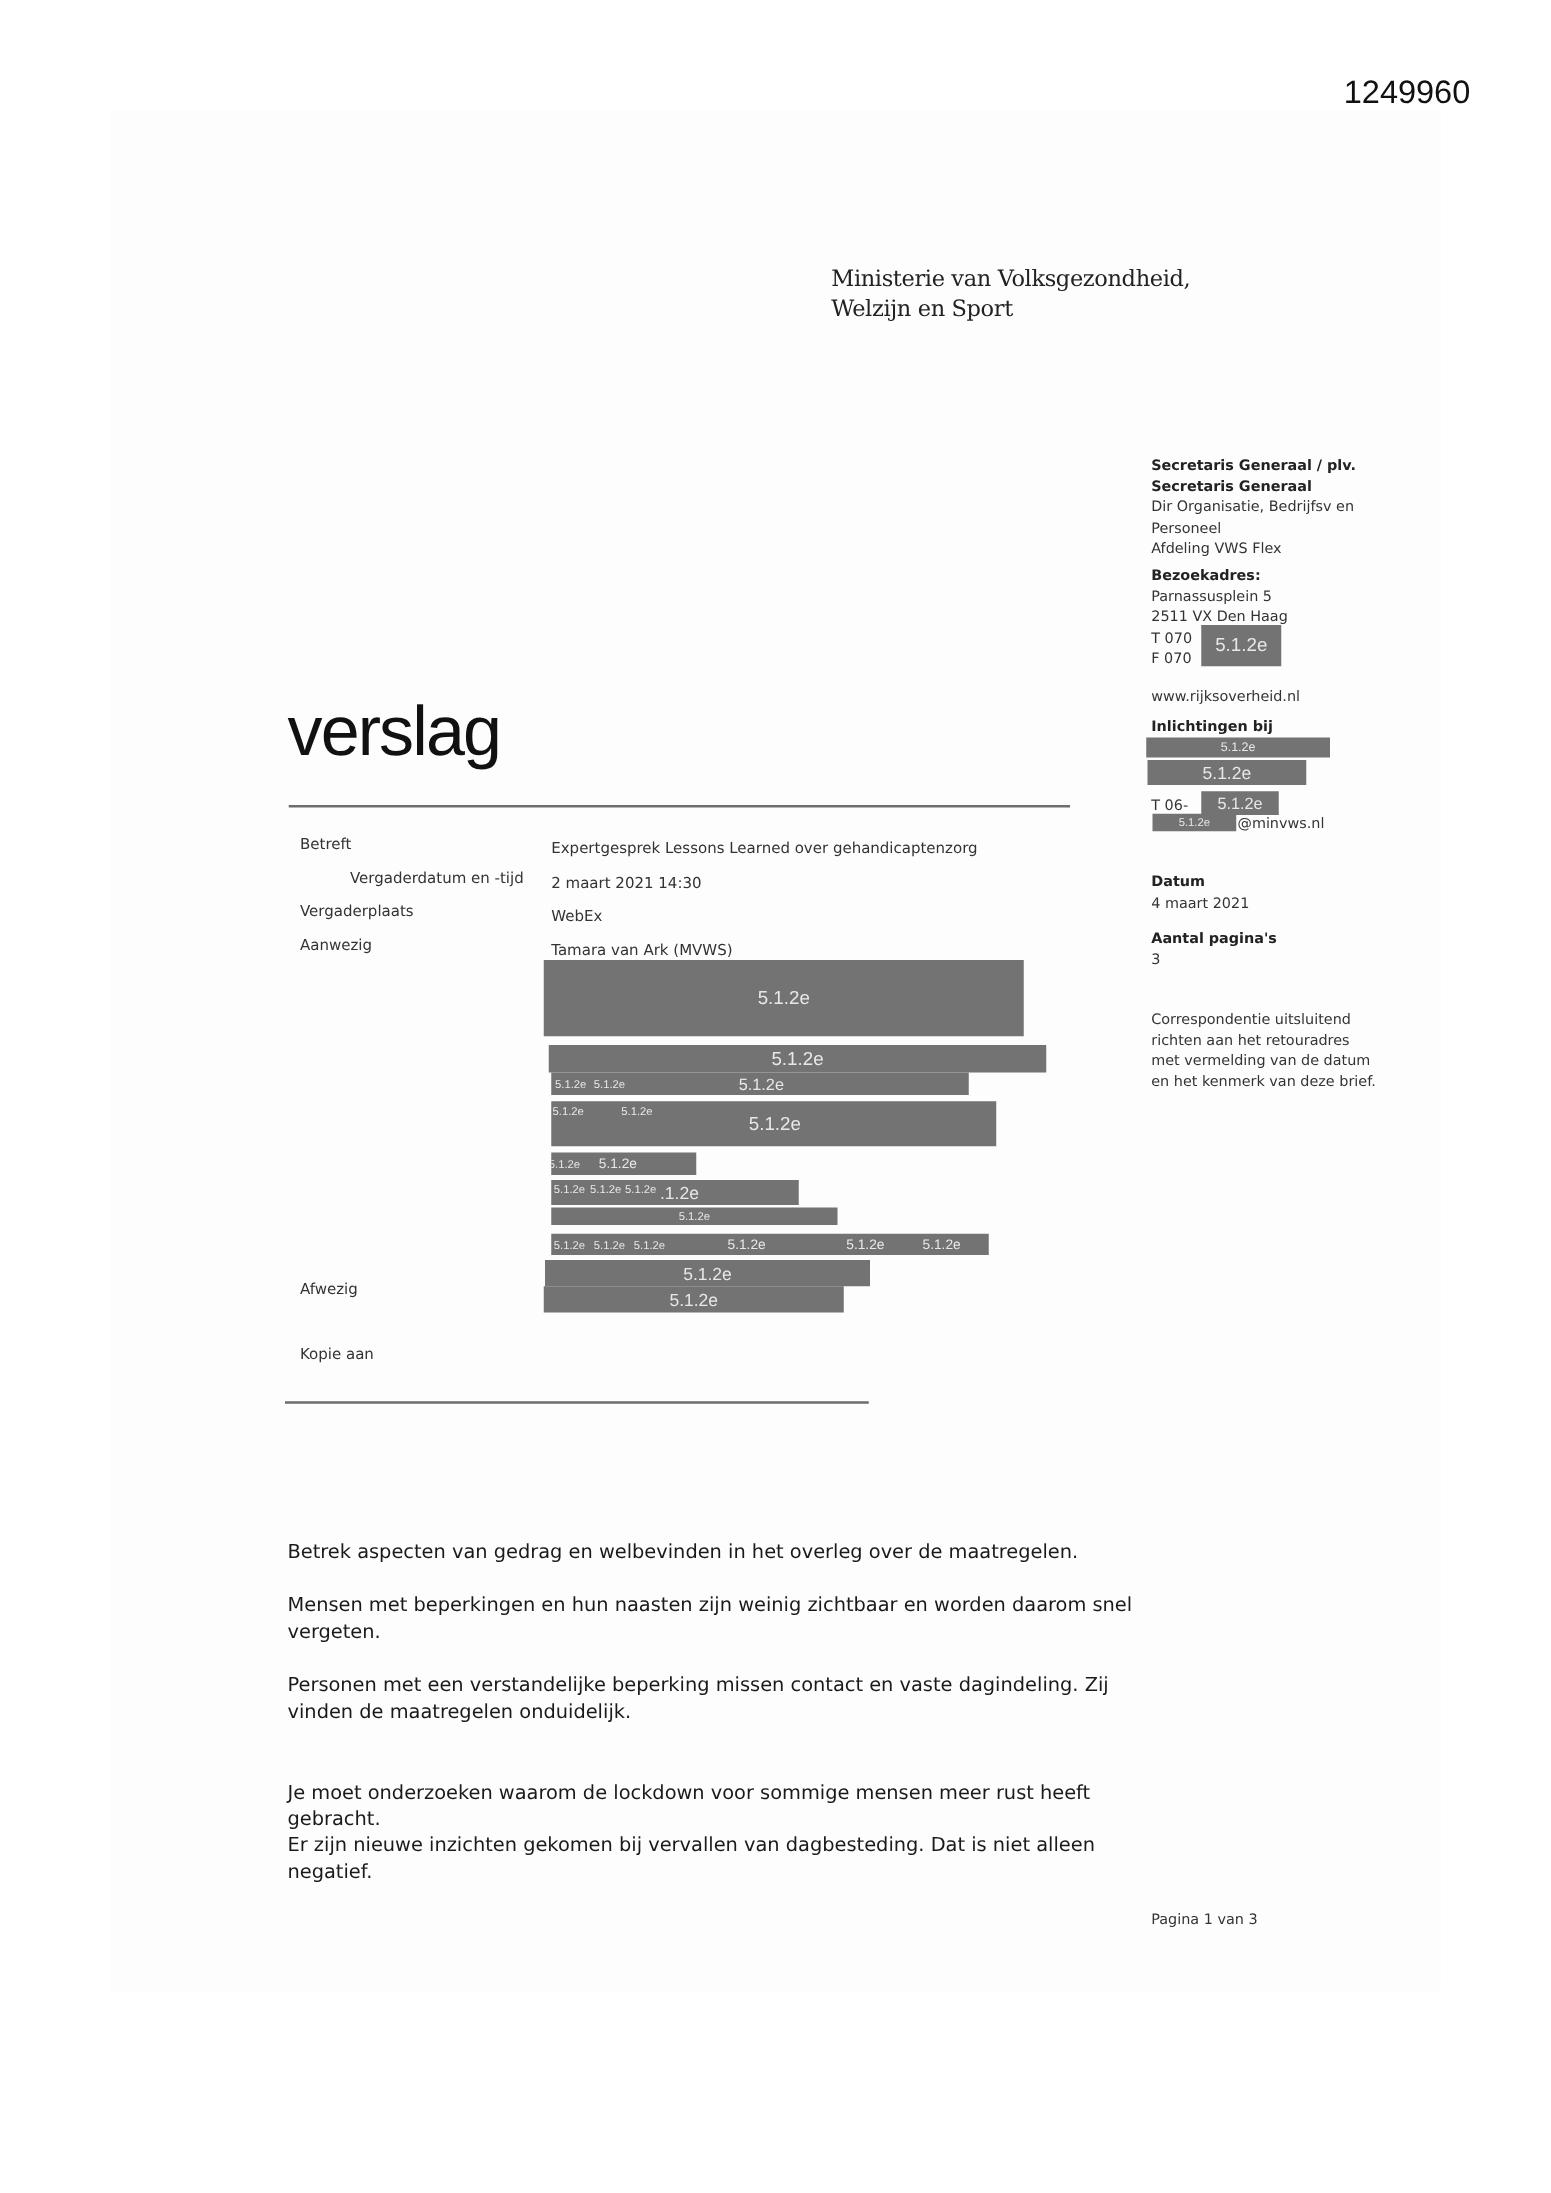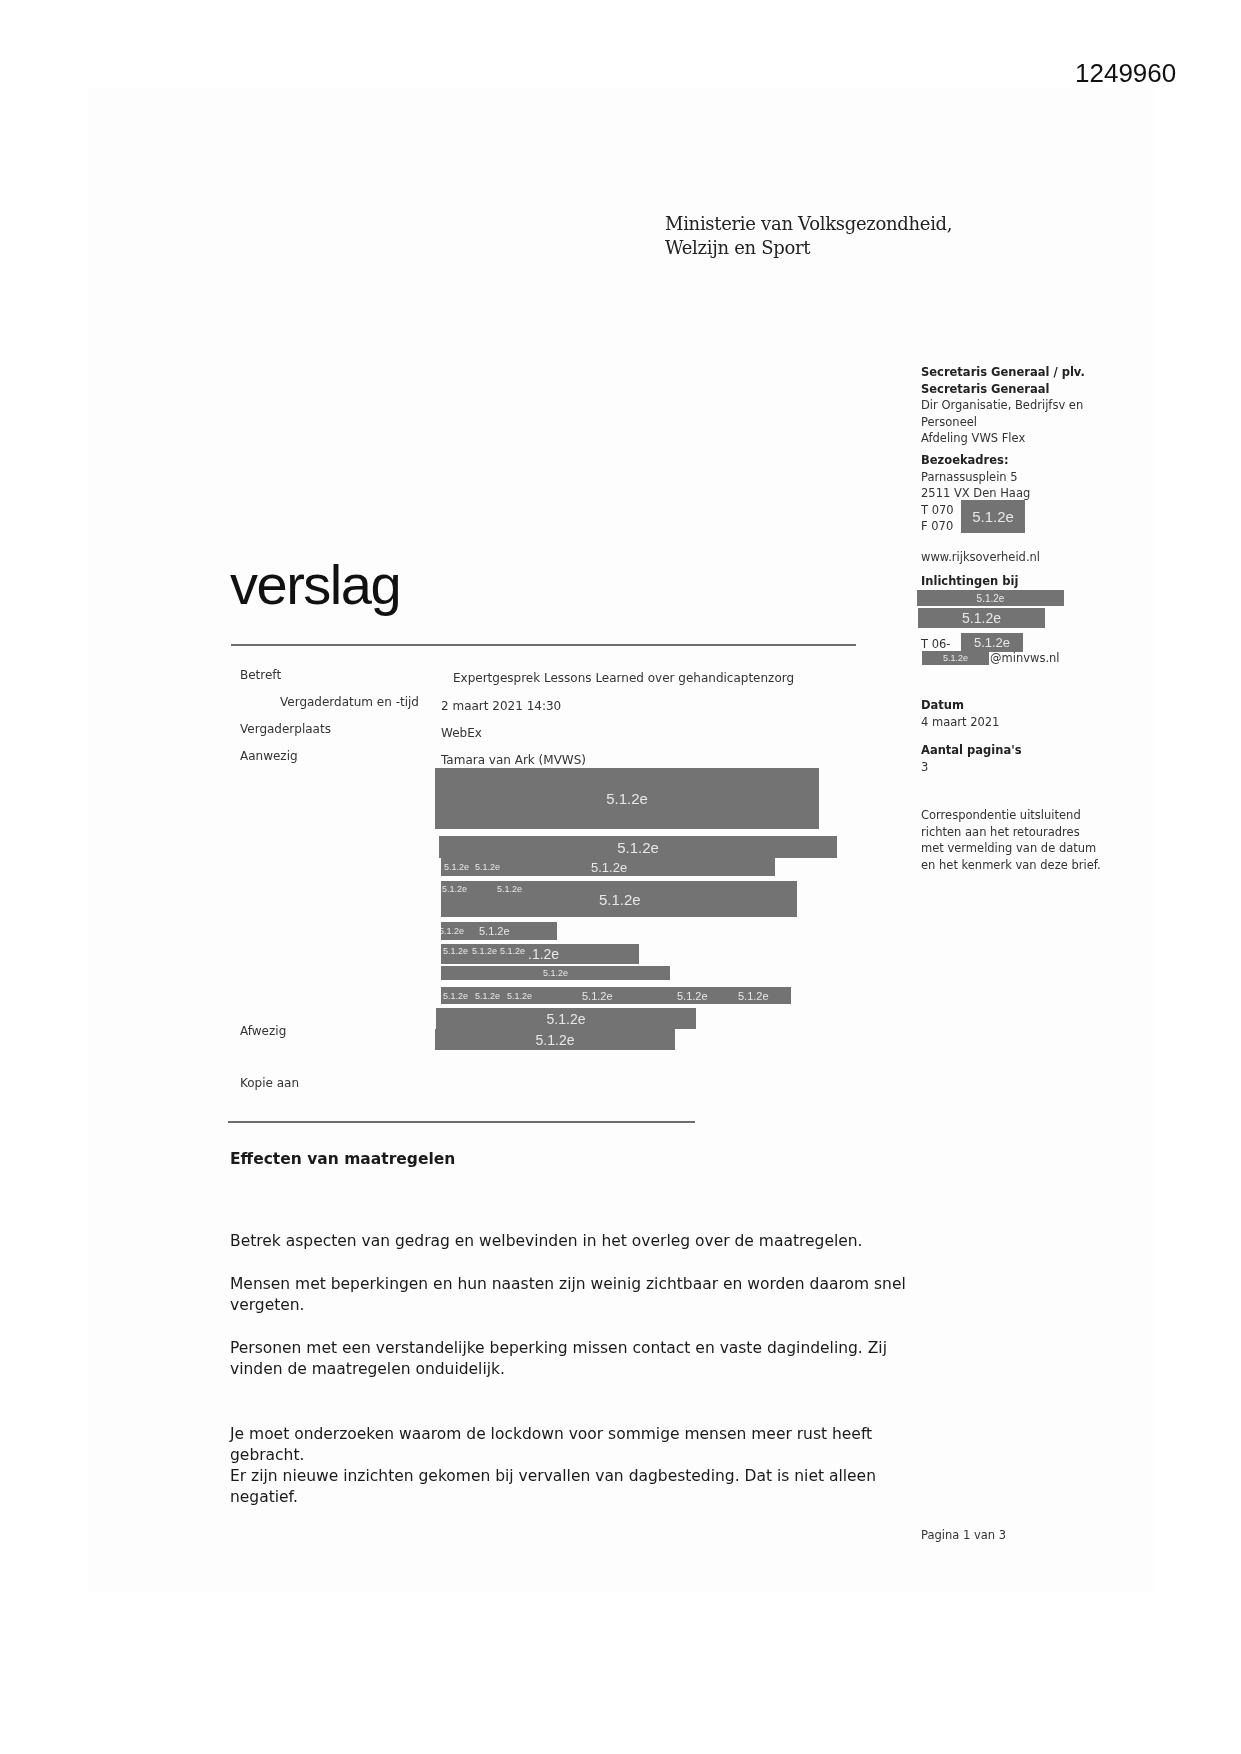--- a/index.html
+++ b/index.html
@@ -65,21 +65,21 @@
 <div class="abs side" style="top:742px;">
   <div><b>Aantal pagina's</b></div>
   <div>3</div>
 </div>
 <div class="abs side" style="top:783px;width:185px;margin-top:24px;">Correspondentie uitsluitend richten aan het retouradres met vermelding van de datum en het kenmerk van deze brief.</div>
 
 <div class="abs title">verslag</div>
 <div class="abs rule" style="left:231px;top:644px;width:625px;height:1.5px;"></div>
 
 <div class="abs lbl" style="top:668px;">Betreft</div>
-<div class="abs val" style="top:671px;margin-left:12px;">Expertgesprek Lessons Learned over gehandicaptenzorg</div>
+<div class="abs val" style="top:671px;">Expertgesprek Lessons Learned over gehandicaptenzorg</div>
 <div class="abs lbl" style="top:695px;margin-left:40px;">Vergaderdatum en -tijd</div>
 <div class="abs val" style="top:699px;">2 maart 2021 14:30</div>
 <div class="abs lbl" style="top:722px;">Vergaderplaats</div>
 <div class="abs val" style="top:726px;">WebEx</div>
 <div class="abs lbl" style="top:749px;">Aanwezig</div>
 <div class="abs val" style="top:753px;">Tamara van Ark (MVWS)</div>
 
 <div class="redact" style="left:435px;top:768px;width:384px;height:61px;font-size:15px;">5.1.2e</div>
 <div class="redact" style="left:439px;top:836px;width:398px;height:22px;font-size:15px;">5.1.2e</div>
 <div class="redact" style="left:441px;top:858px;width:334px;height:18px;font-size:13px;">
@@ -113,21 +113,20 @@
 </div>
 <div class="redact" style="left:436px;top:1008px;width:260px;height:21px;font-size:14px;">5.1.2e</div>
 <div class="redact" style="left:435px;top:1029px;width:240px;height:21px;font-size:14px;">5.1.2e</div>
 
 <div class="abs lbl" style="top:1024px;">Afwezig</div>
 <div class="abs lbl" style="top:1076px;">Kopie aan</div>
 
 <div class="abs rule" style="left:228px;top:1121px;width:467px;height:2px;"></div>
 
 <div class="abs body-text" style="top:1149px;">
-  <h3>Effecten van maatregelen</h3>
 </div>
 <div class="abs body-text" style="top:1231px;">Betrek aspecten van gedrag en welbevinden in het overleg over de maatregelen.</div>
 <div class="abs body-text" style="top:1274px;">Mensen met beperkingen en hun naasten zijn weinig zichtbaar en worden daarom snel vergeten.</div>
 <div class="abs body-text" style="top:1338px;">Personen met een verstandelijke beperking missen contact en vaste dagindeling. Zij vinden de maatregelen onduidelijk.</div>
 <div class="abs body-text" style="top:1424px;">
   <p>Je moet onderzoeken waarom de lockdown voor sommige mensen meer rust heeft gebracht.</p>
   <p>Er zijn nieuwe inzichten gekomen bij vervallen van dagbesteding. Dat is niet alleen negatief.</p>
 </div>
 
 <div class="abs footer">Pagina 1 van 3</div>

